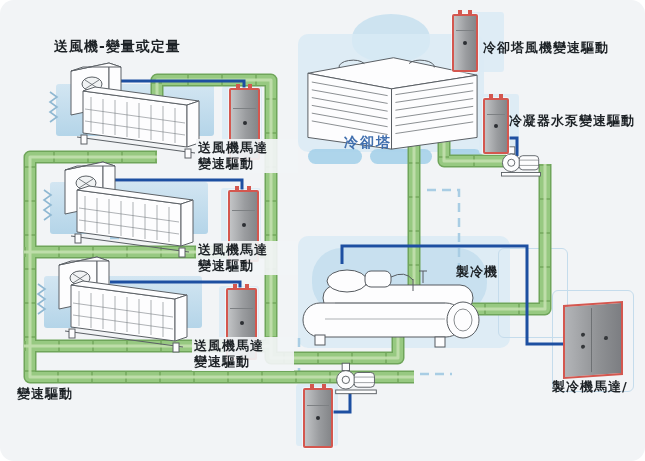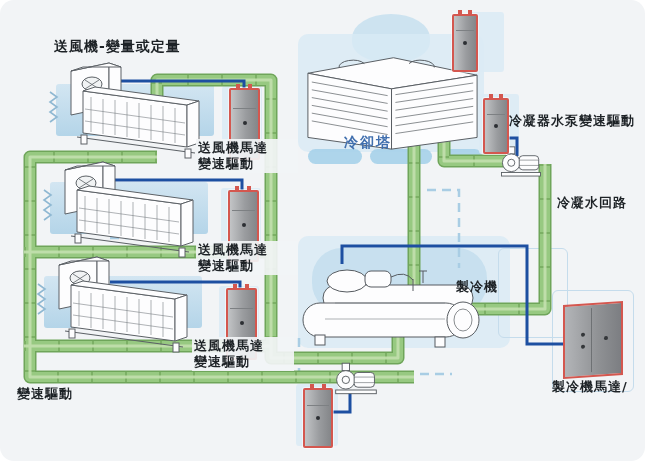--- a/index.html
+++ b/index.html
@@ -260,23 +260,23 @@
   <div class="lbl lbl-2line" style="left:196px;top:241px;width:98px;">
     <span>送風機馬達</span><br>
     <span>變速驅動</span>
   </div>
   <div class="lbl lbl-2line" style="left:192px;top:337px;width:98px;">
     <span>送風機馬達</span><br>
     <span>變速驅動</span>
   </div>
 
   <div class="lbl lbl-blue" style="left:344px;top:134px;">冷卻塔</div>
+  <div class="lbl" style="left:483px;top:39px;">冷卻塔風機變速驅動</div>
   <div class="lbl" style="left:509px;top:112px;">冷凝器水泵變速驅動</div>
-  <div class="lbl" style="left:557px;top:194px;">冷凝水回路</div>
-  <div class="lbl" style="left:456px;top:278px;">製冷機</div>
+  <div class="lbl" style="left:456px;top:263px;">製冷機</div>
 
   <div class="lbl lbl-2line" style="left:550px;top:378px;width:96px;background:transparent;">
     <span>製冷機馬達/</span><br>
   </div>
 
   <div class="lbl" style="left:17px;top:385px;">變速驅動</div>
 
 </div>
 
 </body></html>

